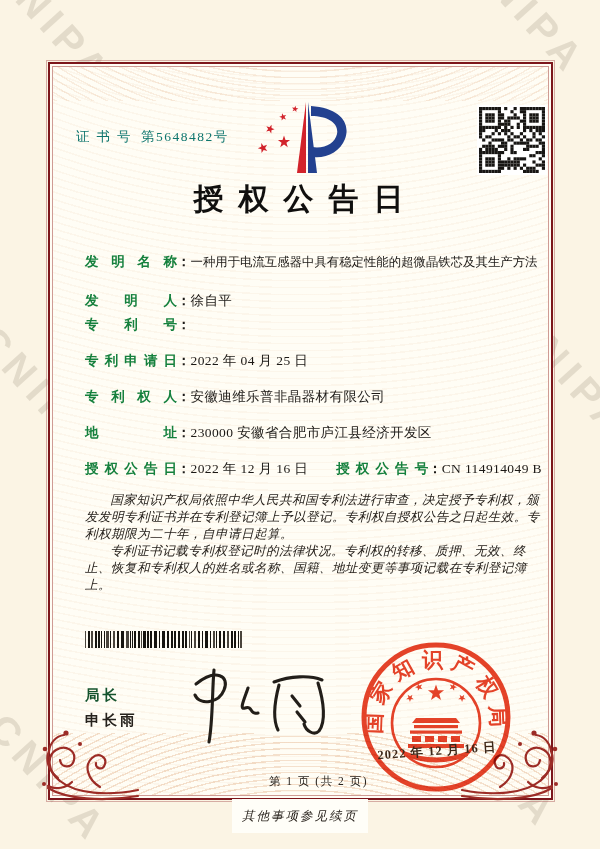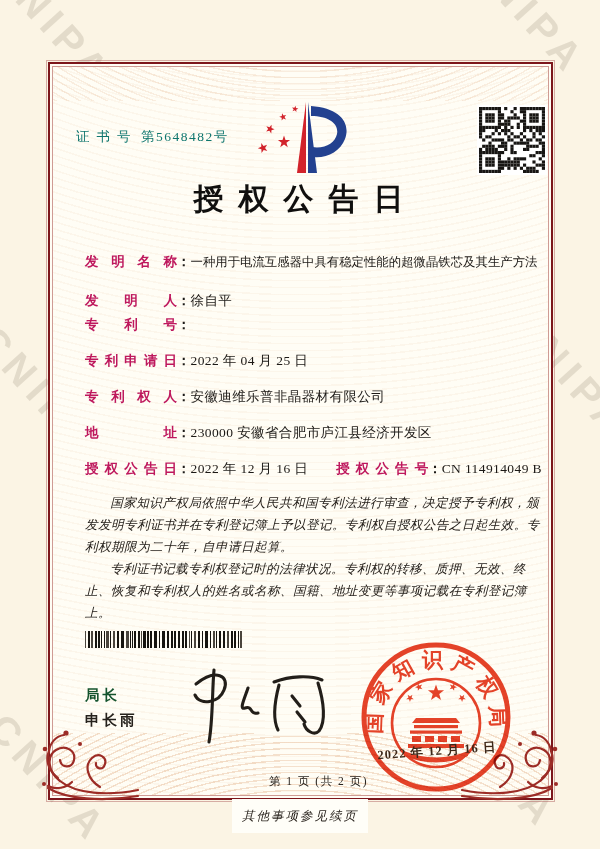--- a/index.html
+++ b/index.html
@@ -63,31 +63,31 @@
     font-size:30px; font-weight:600; letter-spacing:15px; padding-left:15px;
     box-sizing:border-box; color:#100f0e;
   }
   
   .fields{position:absolute; left:85px; top:252px; width:457px;}
   .field-row{display:flex; align-items:flex-start; line-height:20px; margin-bottom:16px; font-size:13.5px;}
   .field-row:nth-child(1){margin-bottom:19px;}
   .field-row:nth-child(2){margin-bottom:4px;}
   .f-label{
     display:inline-block; width:92px; flex:0 0 92px;
-    text-align:justify; text-align-last:justify; font-weight:600; color:#be185d;
+    text-align:justify; text-align-last:justify; font-weight:600; color:#15803d;
   }
   .f-colon{font-weight:600;}
   .f-value{letter-spacing:0.4px; color:#1c1916; white-space:nowrap;}
   .f-value.compact{font-size:12.4px; letter-spacing:0;}
   .dual{display:flex; justify-content:space-between; width:100%;}
   .dual .grp{display:flex;}
   
   .legal{
     position:absolute; left:85px; top:492px; width:455px;
-    font-size:12.6px; line-height:22px; font-style:italic;
+    font-size:12.6px; line-height:17px; font-style:italic;
     color:#26211c; letter-spacing:0.4px;
   }
   .legal p{margin:0; text-indent:2em;}
   
   .barcode{position:absolute; left:85px; top:631px; width:158px; height:17px;}
   .barcode i{position:absolute; top:0; height:17px; background:#16140f; display:block;}
   
   .director-title{position:absolute; left:85px; top:686px; font-size:14.5px; font-weight:700; letter-spacing:3px; color:#14532d;}
   .director-name{position:absolute; left:85px; top:711px; font-size:14.5px; font-weight:700; letter-spacing:3px; color:#26221d;}
   .signature{position:absolute; left:178px; top:662px; width:158px; height:88px;}

